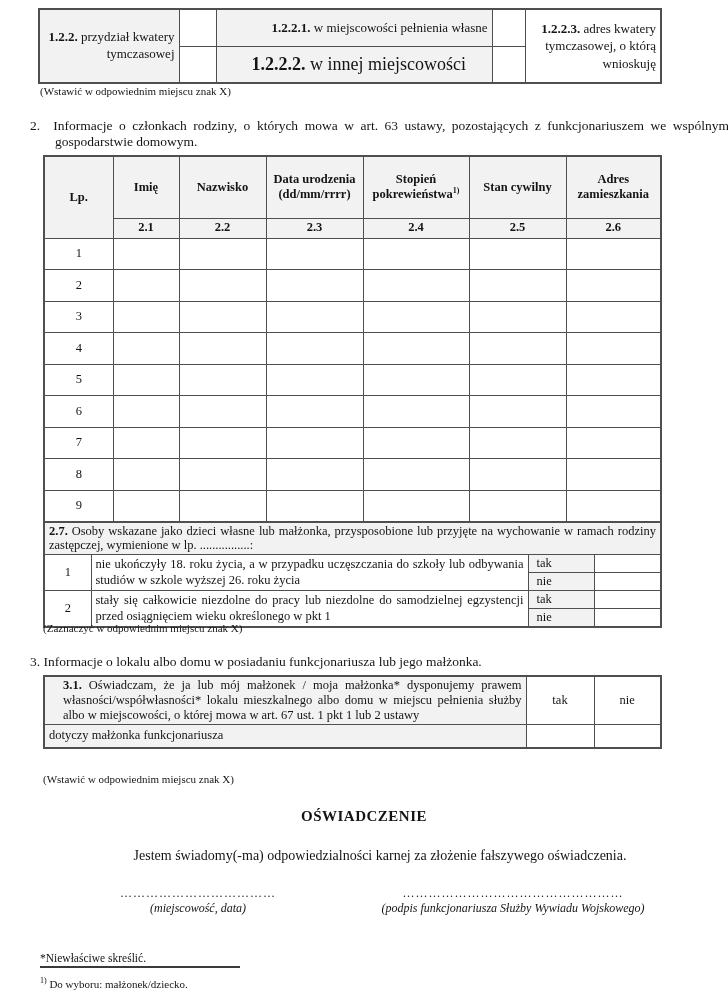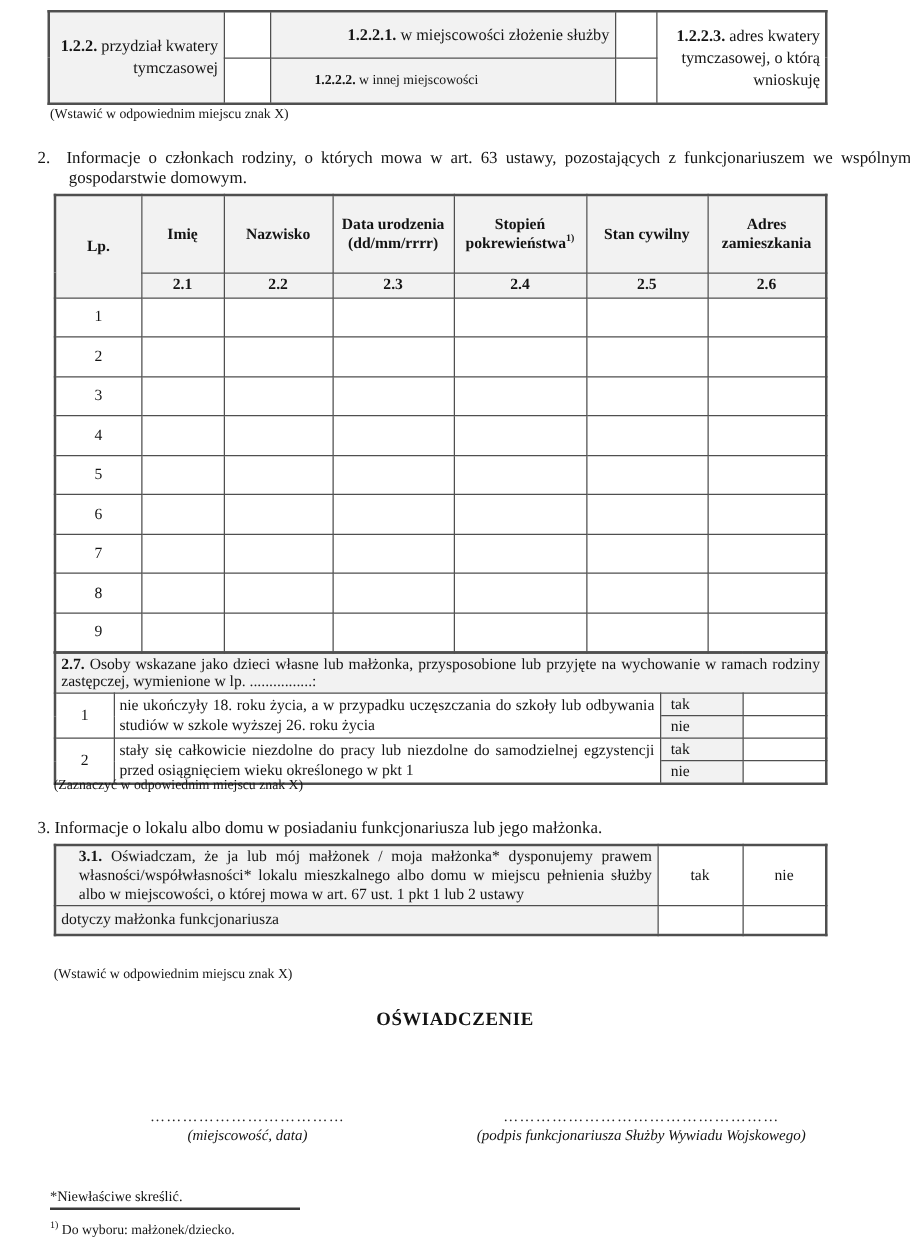--- a/index.html
+++ b/index.html
@@ -38,30 +38,30 @@
         <col style="width:33px">
         <col style="width:136px">
       </colgroup>
     <tbody>
         <tr style="height:37px;text-align:right;">
       <td rowspan="2" class="shade top-al" style="line-height:1.3;font-size:13px;">
         <span class="b">1.2.2.</span><span> przydział kwatery tymczasowej</span>
       </td>
       <td></td>
       <td class="shade" style="font-size:13px;">
-        <span class="b">1.2.2.1.</span><span> w miejscowości złożenie służby</span>
+        <span class="b">1.2.2.1.</span><span> w miejscowości pełnienia własne</span>
       </td>
       <td></td>
       <td rowspan="2" class="top-al" style="line-height:1.35;font-size:13px;">
         <span class="b">1.2.2.3.</span><span> adres kwatery tymczasowej, o którą wnioskuję</span>
       </td>
     </tr>
     <tr style="height:37px;">
       <td></td>
-      <td class="shade" style="font-size:11px;padding-left:35px;">
+      <td class="shade" style="font-size:18px;padding-left:35px;">
         <span class="b">1.2.2.2.</span><span> w innej miejscowości</span>
       </td>
       <td></td>
     </tr>
   </tbody>
     </table>
   <div class="abs note" style="left:40px;top:85px;">(Wstawić w odpowiednim miejscu znak X)</div>
 
   <div class="abs sec-head just hang" style="left:30px;top:118px;width:674px;">
     <span>2.</span>&nbsp;&nbsp;<span>Informacje o członkach rodziny, o których mowa w art. 63 ustawy, pozostających z funkcjonariuszem we wspólnym gospodarstwie domowym.</span>
@@ -237,20 +237,21 @@
     <tr style="height:23px;">
       <td class="shade">dotyczy małżonka funkcjonariusza</td>
       <td></td>
       <td></td>
     </tr>
   </tbody>
     </table>
   <div class="abs note" style="left:43px;top:773px;">(Wstawić w odpowiednim miejscu znak X)</div>
 
   <div class="abs b ctr" style="left:14px;top:808px;width:700px;font-size:15px;letter-spacing:0.5px;">OŚWIADCZENIE</div>
+  <div class="abs ctr" style="left:60px;top:848px;width:640px;font-size:14px;">Jestem świadomy(-ma) odpowiedzialności karnej za złożenie fałszywego oświadczenia.</div>
 
   <div class="abs ctr" style="left:88px;top:886px;width:220px;">
     <div class="dots">………………………………</div>
     <div class="sig-cap">(miejscowość, data)</div>
   </div>
   <div class="abs ctr" style="left:372px;top:886px;width:282px;">
     <div class="dots">……………………………………………</div>
     <div class="sig-cap">(podpis funkcjonariusza Służby Wywiadu Wojskowego)</div>
   </div>
 

